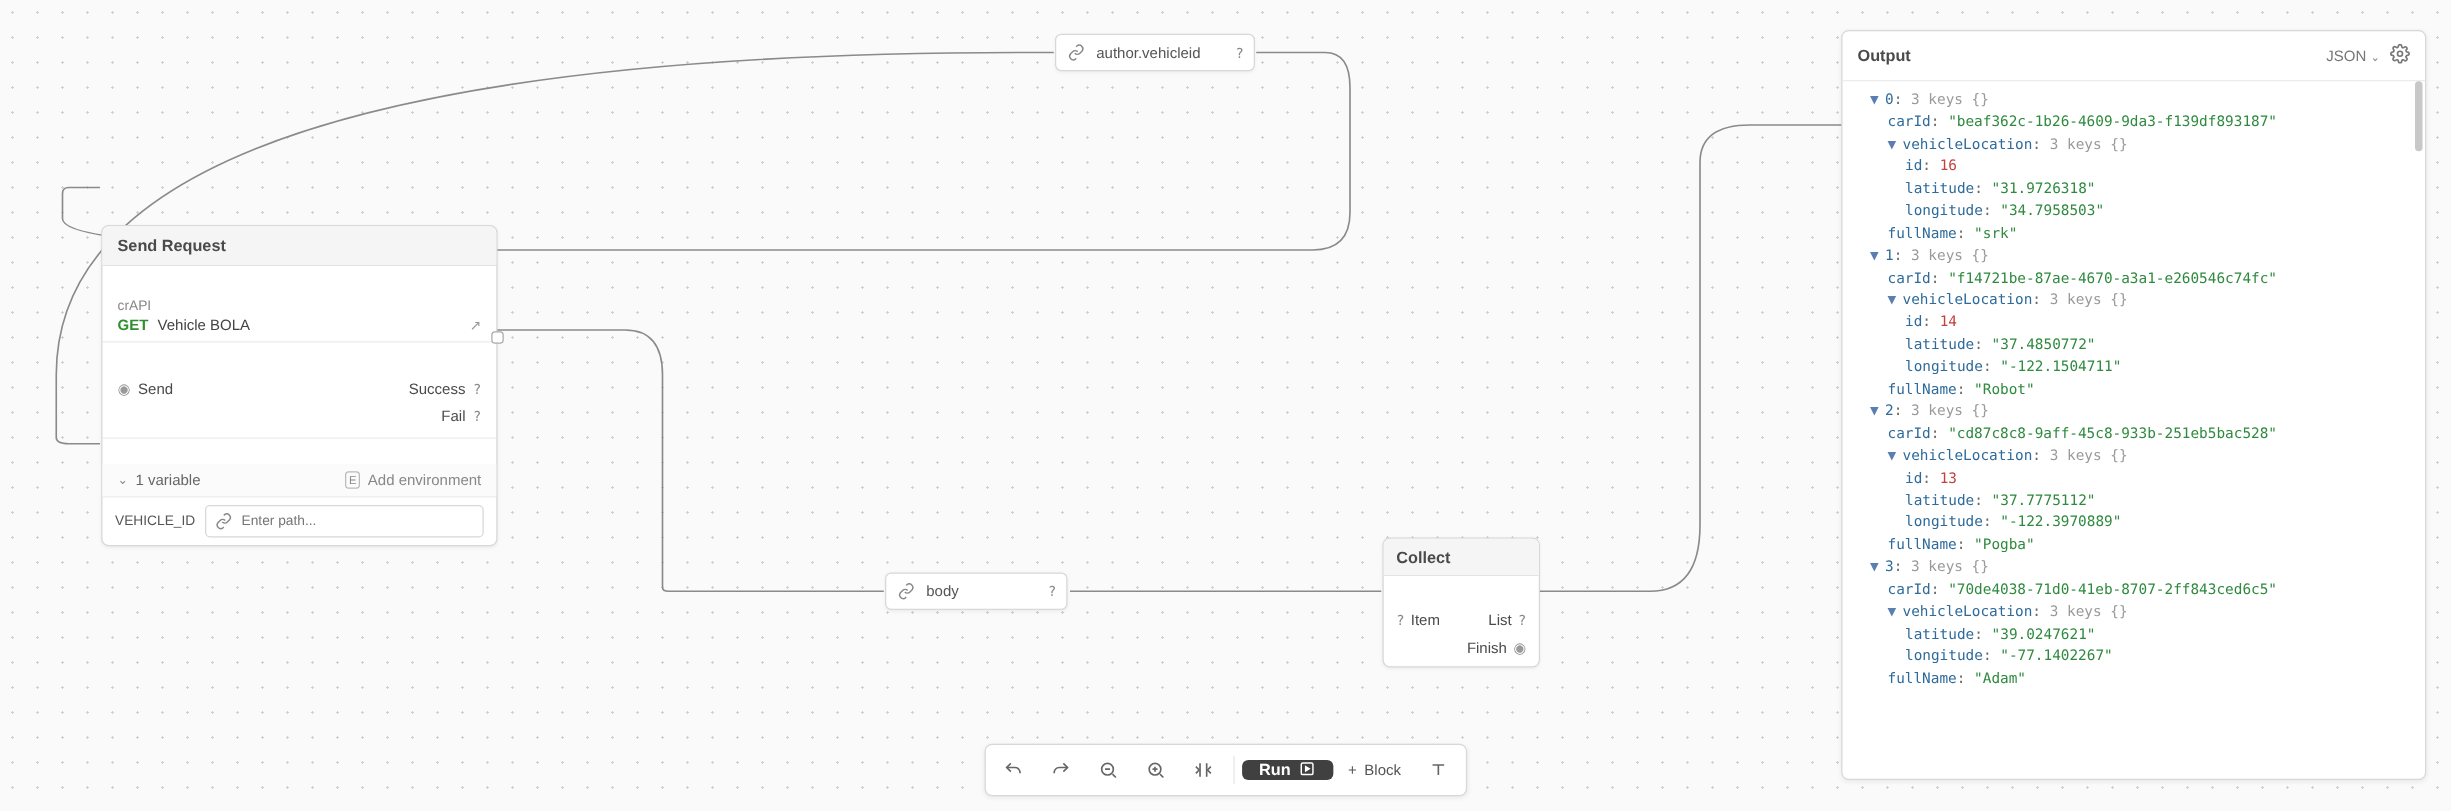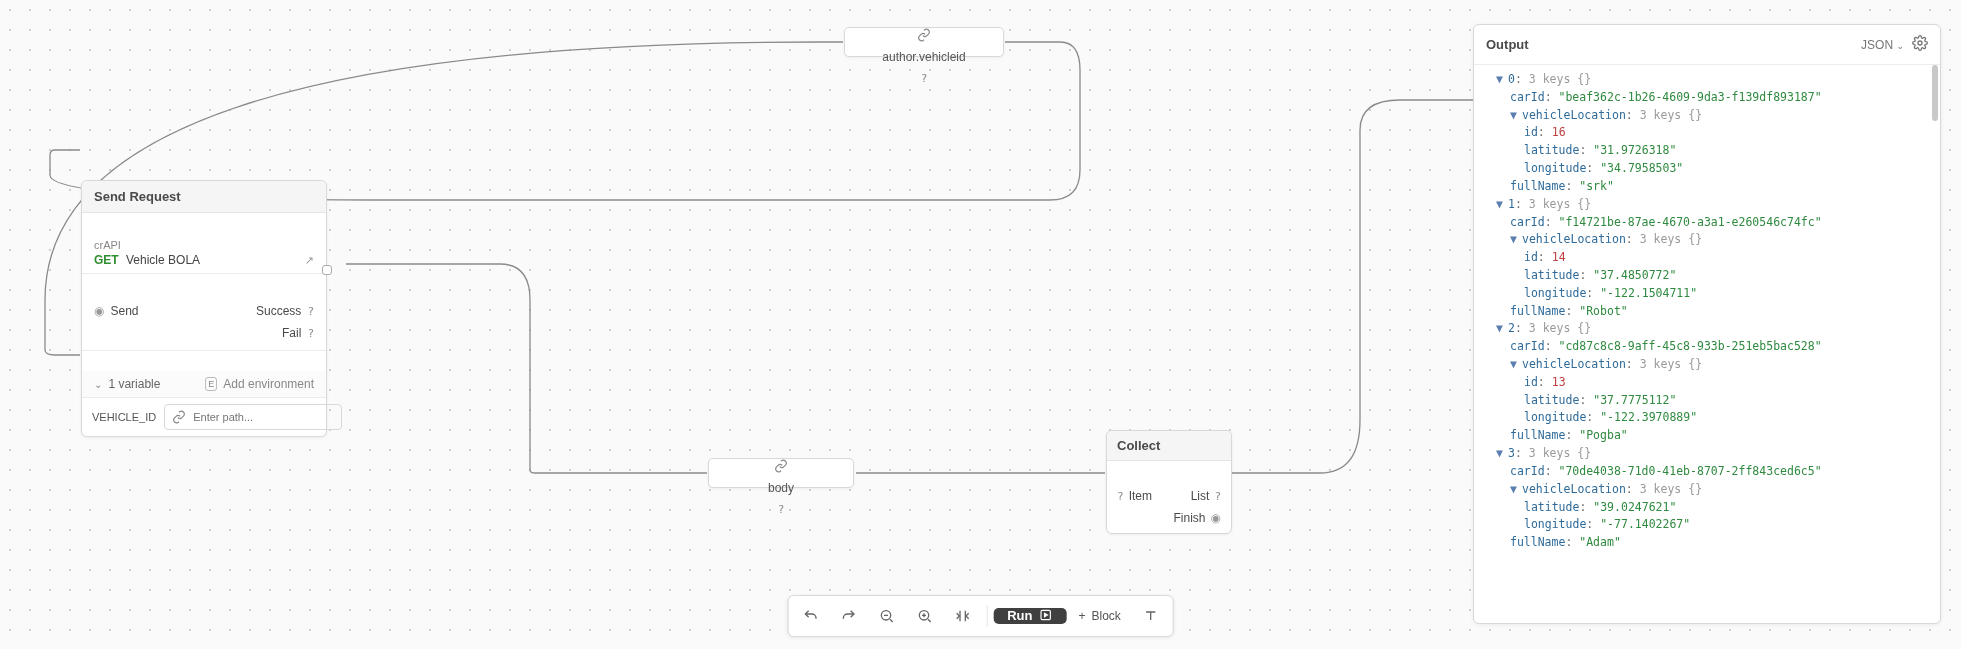--- a/index.html
+++ b/index.html
@@ -33,21 +33,20 @@
   .mini-node {
     position: absolute;
     background: #fff;
     border: 1px solid #d8d8d8;
     border-radius: 5px;
     height: 30px;
     display: flex; align-items: center;
     padding: 0 8px;
     gap: 8px;
     box-shadow: 0 1px 3px rgba(0,0,0,.05);
-    flex-direction: column;
   }
   .link-ic {
     width: 16px; height: 16px; display:flex; align-items:center; justify-content:center;
     color: #888;
   }
   .link-ic svg { width: 14px; height: 14px; stroke:#888; }
   .port-c { font-family: monospace; color:#888; font-size:11px; }
   .nd-title {
     background:#f5f5f5;
     border-bottom: 1px solid #e4e4e4;
@@ -142,21 +141,21 @@
   <span class="link-ic">
     <svg viewBox="0 0 24 24" fill="none" stroke-width="2">
         <path d="M10 13a5 5 0 0 0 7 0l3-3a5 5 0 0 0-7-7l-1 1"></path>
         <path d="M14 11a5 5 0 0 0-7 0l-3 3a5 5 0 0 0 7 7l1-1"></path>
       </svg>
   </span>
   <span style="flex:1;color:#555">author.vehicleid</span>
   <span class="port-c">?</span>
 </div>
 
-<div class="node" style="left:81px; top:180px; width:246px;">
+<div class="node" style="left:81px; top:180px; width:317px;">
   <div class="nd-title">
     <span>Send Request</span>
   </div>
   <div class="nd-sec">
     <div class="small">crAPI</div>
     <div style="display:flex;align-items:center;justify-content:space-between;margin-top:2px;">
       <div>
         <span class="get-tag">GET</span>
         <span style="color:#444">Vehicle BOLA</span>
       </div>

